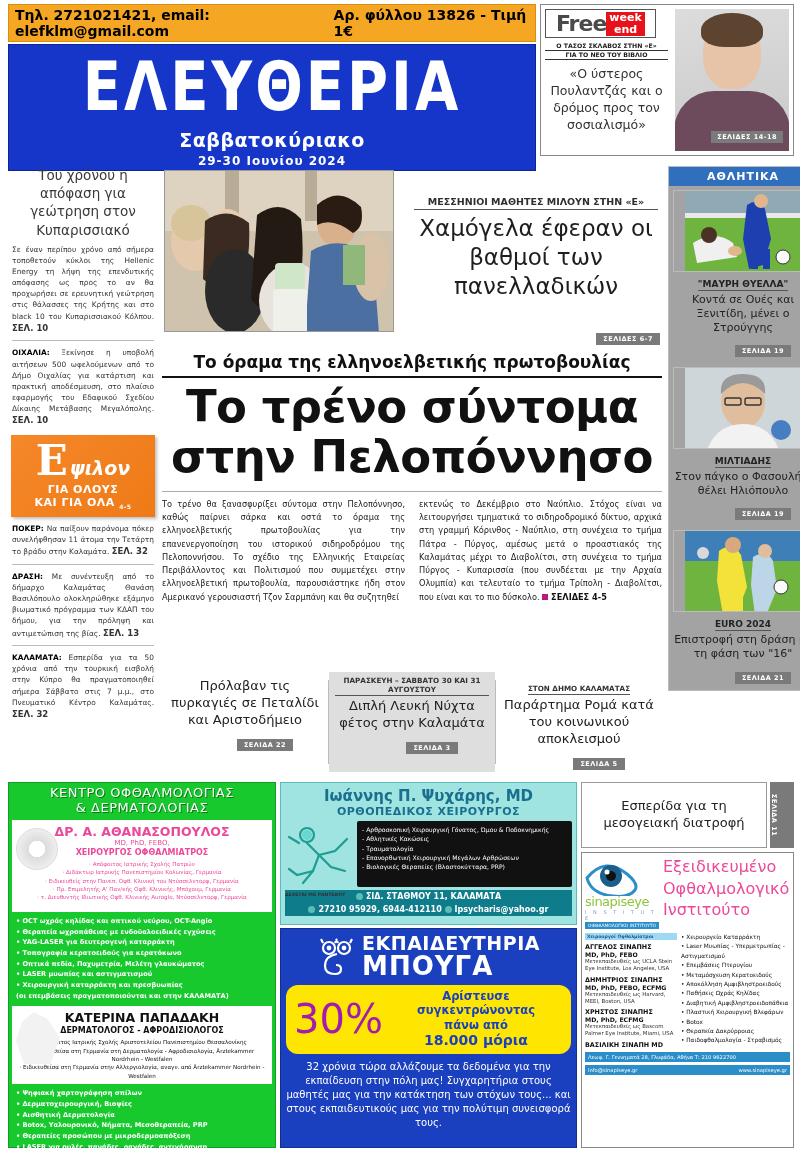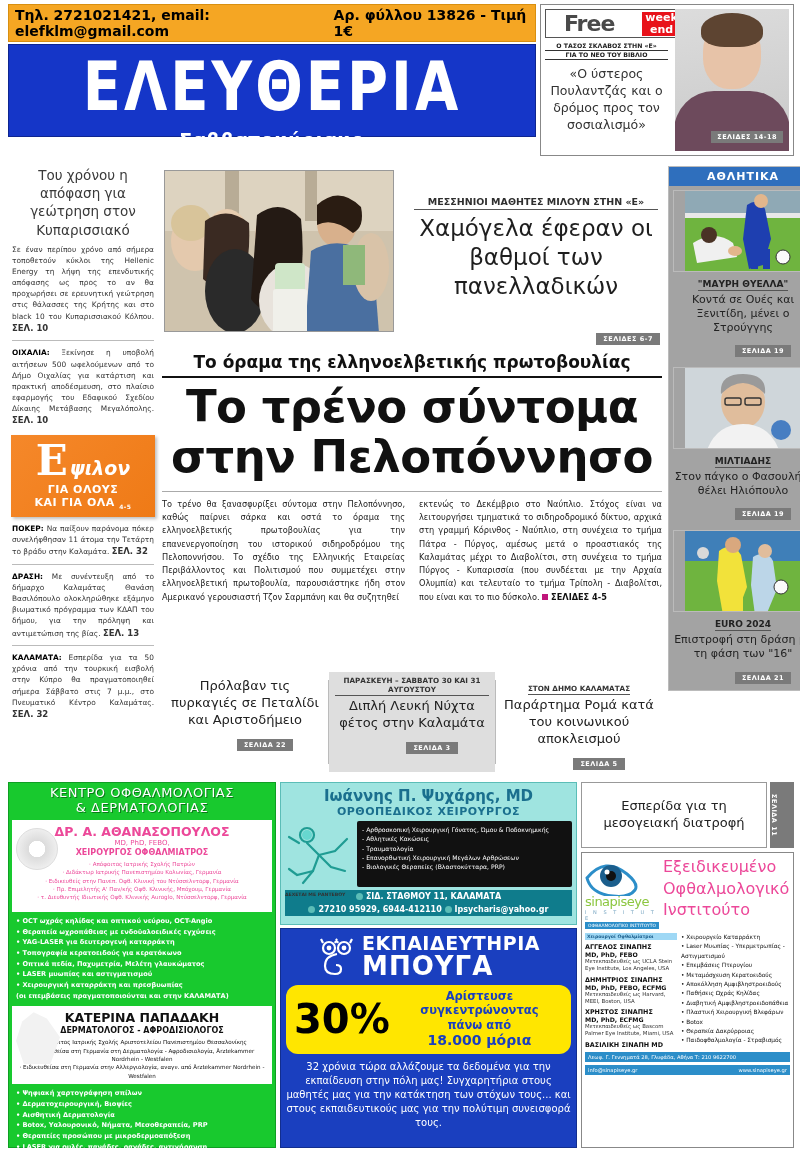--- a/index.html
+++ b/index.html
@@ -12,40 +12,40 @@
   .page { width: 800px; height: 1152px; position: relative; background:#fff; }
 
   
   .masthead-wrap { position:absolute; left:8px; top:4px; width:528px; }
   .topbar {
     background:#f5a623; color:#000; font-size:14px; font-weight:bold;
     padding:2px 6px; display:flex; justify-content:space-between; align-items:flex-start;
     border:1px solid #d88f10;
   }
   .logo-box {
-    background:#1536c8; height:93px; margin-top:2px;
+    background:#1536c8; height:127px; margin-top:2px;
     display:flex; flex-direction:column; align-items:center; justify-content:flex-start;
     border:1px solid #0e2590; position:relative;
   }
   .logo-title {
     color:#fff; font-weight:bold; font-size:56px; letter-spacing:3px;
     font-family:"DejaVu Sans","Liberation Sans",sans-serif;
     line-height:1; margin-top:8px; transform:scaleY(1.22); transform-origin: top center;
   }
   .logo-sub { color:#fff; font-weight:bold; font-size:19px; margin-top:20px; letter-spacing:0.5px;}
   .logo-date { color:#fff; font-weight:bold; font-size:12px; margin-top:3px; letter-spacing:1px;}
   .logo-url { color:#fff; font-weight:bold; font-size:13px; margin-top:3px; letter-spacing:1.5px;}
 
   
   .promo {
     position:absolute; left:540px; top:4px; width:254px; height:152px;
     border:1px solid #888; background:#fff; display:flex;
   }
   .promo-left { width:130px; padding:4px 3px 2px 4px; }
-  .freewk { border:1px solid #555; display:inline-flex; align-items:center; padding:1px 18px;gap:28px; }
+  .freewk { border:1px solid #555; display:inline-flex; align-items:center; padding:1px 10px; }
   .freewk .free { font-size:22px; font-weight:bold; color:#4a4a4a; letter-spacing:-1px;}
   .freewk .wk { background:#e8121a; color:#fff; font-size:11px; font-weight:bold; line-height:10px; padding:1px 3px; text-align:center;}
   .promo-kicker { font-size:6.2px; font-weight:bold; color:#222; text-align:center; margin-top:4px; border-bottom:1px solid #333; padding-bottom:1px;}
   .promo-kicker2 { font-size:6.2px; font-weight:bold; color:#222; text-align:center; border-bottom:1px solid #333; padding-bottom:1px;}
   .promo-head { font-size:12.5px; color:#333; text-align:center; margin-top:6px; line-height:1.35; }
   .promo-photo { flex:1; margin:4px; background:linear-gradient(170deg,#dcdcdc,#c9c9c9); position:relative; overflow:hidden;}
   .pg-head { position:absolute; left:50%; top:10px; transform:translateX(-50%); width:58px; height:70px; border-radius:46% 46% 44% 44%; background:#e7c3a8;}
   .pg-hair { position:absolute; left:50%; top:4px; transform:translateX(-50%); width:62px; height:34px; border-radius:50% 50% 38% 38%; background:#5d4431;}
   .pg-body { position:absolute; left:50%; bottom:0; transform:translateX(-50%); width:116px; height:60px; border-radius:40px 40px 0 0; background:#6d4a5c;}
   .promo-page { position:absolute; right:6px; bottom:8px; background:#7a7a7a; color:#fff; font-size:6.5px; font-weight:bold; padding:2px 6px; letter-spacing:0.5px;}
@@ -140,21 +140,21 @@
   .ap-foot2 { background:#0f7c8c; color:#fff; font-size:8px; font-weight:bold; text-align:center; padding:2px 0;}
   .dot { display:inline-block; width:7px; height:7px; border-radius:50%; background:#5bbdb7; margin:0 3px -1px 0;}
 
   
   .ad-bouga { position:absolute; left:280px; top:148px; width:297px; height:220px; background:#1a3fbf; border:1px solid #122e8f; padding:5px;}
   .ab-top { display:flex; align-items:center; justify-content:center; gap:5px;}
   .ab-owl { width:40px; height:38px; position:relative;}
   .ab-t1 { color:#fff; font-size:19px; font-weight:bold; line-height:1; letter-spacing:.5px;}
   .ab-t2 { color:#fff; font-size:26px; font-weight:bold; line-height:1; letter-spacing:1px;}
   .ab-yellow { background:#ffe600; border-radius:12px; margin-top:6px; padding:4px 8px; display:flex; align-items:center; gap:6px;}
-  .ab-pct { font-size:40px; font-weight:bold; color:#000000; line-height:1;text-align:center;}
+  .ab-pct { font-size:40px; font-weight:normal; color:#a21caf; line-height:1;text-align:center;}
   .ab-right { flex:1; text-align:center; color:#1a3fbf; font-size:11.5px; font-weight:bold; line-height:1.25;}
   .ab-big { font-size:14px; font-weight:bold;}
   .ab-body { color:#fff; font-size:10px; text-align:center; line-height:1.42; margin-top:6px;}
 
   
   .ad-esp { position:absolute; left:581px; top:2px; width:186px; height:66px; border:1px solid #999; background:#fff;
             display:flex; align-items:center; justify-content:center; text-align:center;}
   .ae-txt { font-size:13px; color:#222; line-height:1.3;}
   .ad-esp-badge { position:absolute; left:770px; top:2px; width:24px; height:66px; background:#7a7a7a; color:#fff;}
   .vert { writing-mode:vertical-rl; text-orientation:mixed; font-size:6.5px; font-weight:bold; letter-spacing:.5px;

